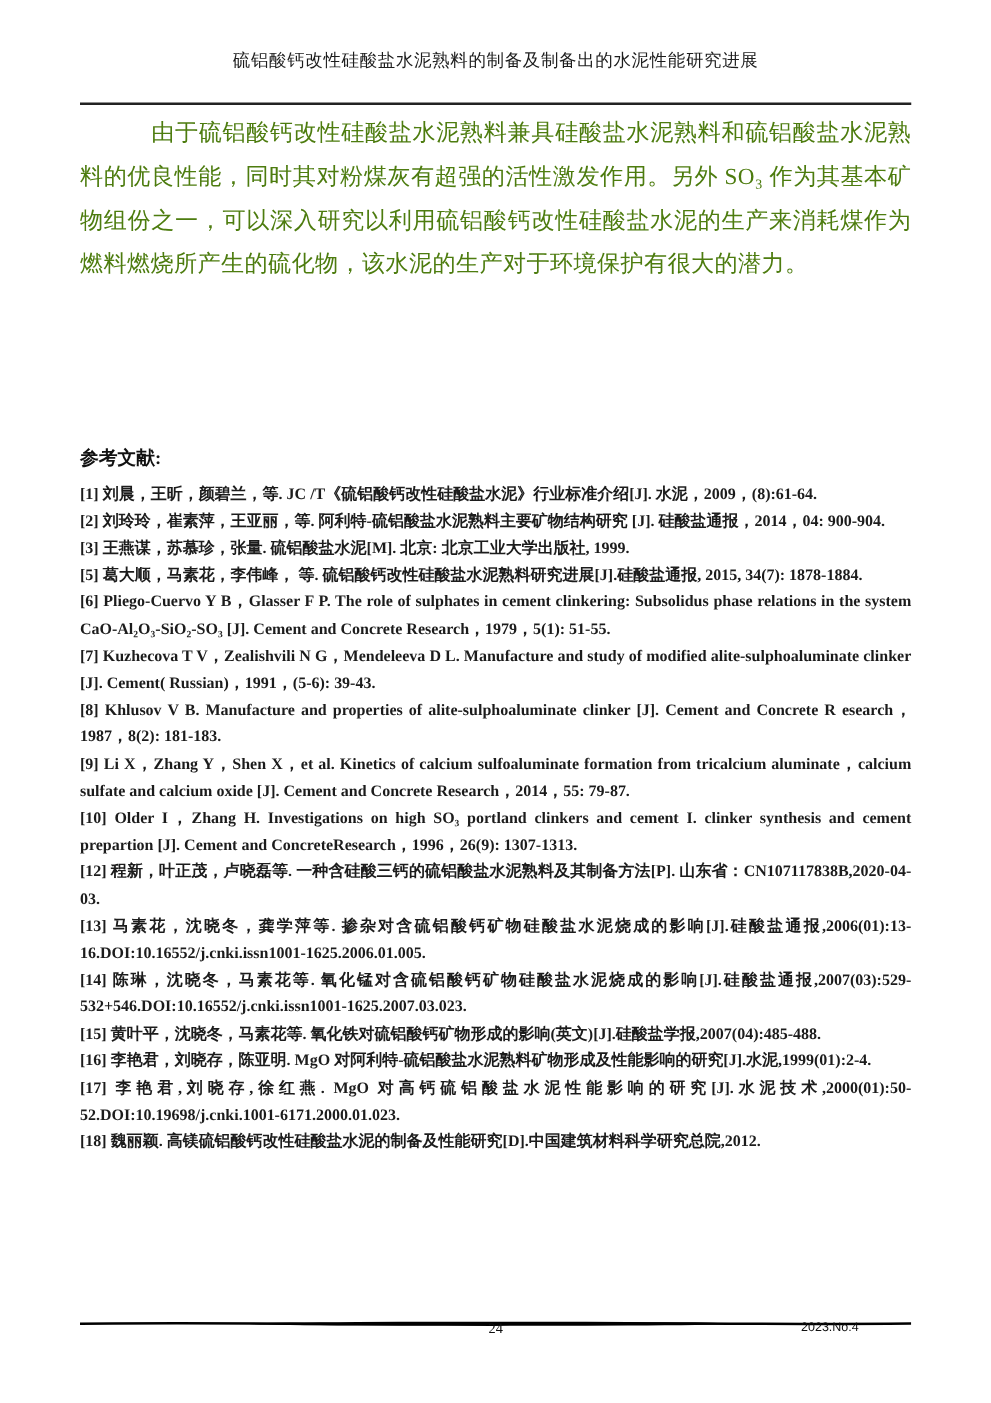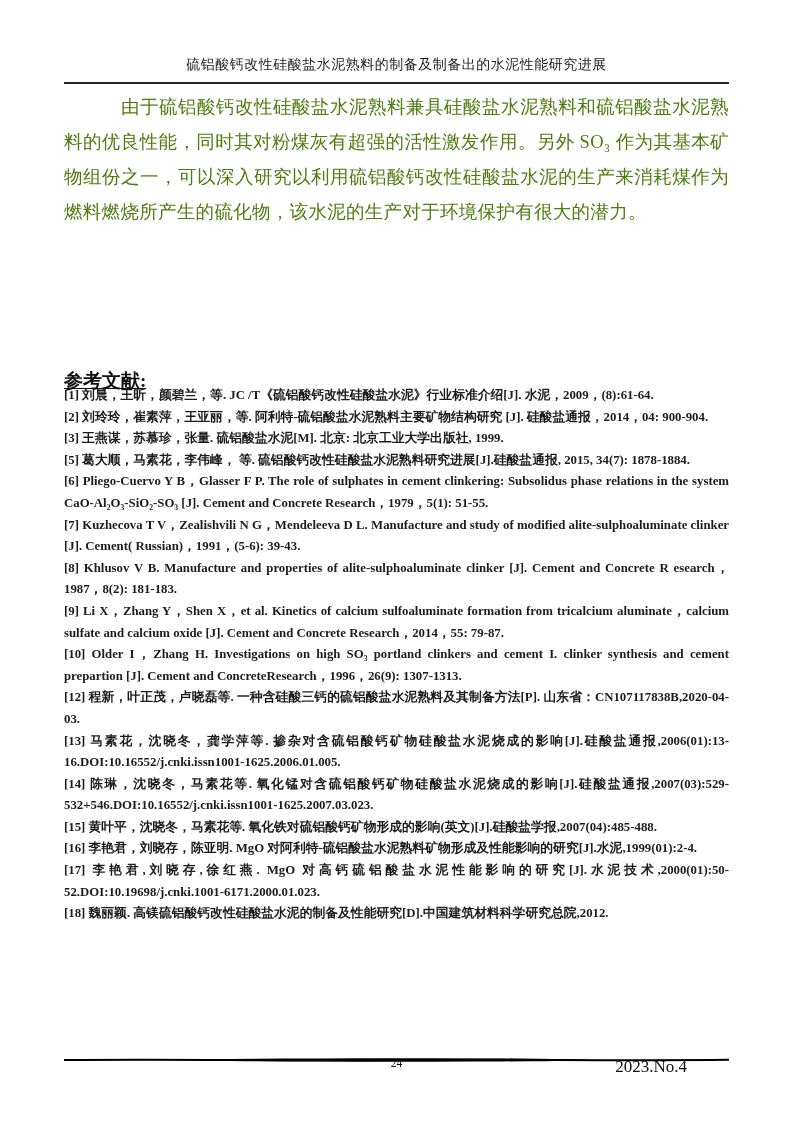--- a/index.html
+++ b/index.html
@@ -11,21 +11,21 @@
     position: relative;
     width: 793px;
     height: 1122px;
     background: #ffffff;
     overflow: hidden;
     font-family: "Liberation Serif", "DejaVu Serif", serif;
     color: #1c1c1c;
   }
   .running-header {
     position: absolute;
-    top: 56px;
+    top: 40px;
     left: 64px;
     width: 665px;
     text-align: center;
     font-size: 14px;
     letter-spacing: 0.5px;
     color: #1c1c1c;
   }
   .header-rule {
     position: absolute;
     top: 82px;
@@ -41,26 +41,25 @@
     width: 665px;
     font-size: 18.5px;
     line-height: 35px;
     text-align: justify;
     text-indent: 57px;
     letter-spacing: 0.3px;
     color: #4d7c0f;
   }
   .refs-heading {
     position: absolute;
-    top: 368px;
+    top: 357px;
     left: 64px;
-    font-size: 19px;
+    font-size: 15px;
     font-weight: bold;
     color: #111111;
-    text-decoration: underline;
   }
   .refs-list {
     position: absolute;
     top: 385px;
     left: 64px;
     width: 665px;
     font-size: 12.8px;
     line-height: 21.6px;
     text-align: justify;
     color: #1c1c1c;
@@ -84,22 +83,22 @@
     width: 665px;
     text-align: center;
     font-size: 11.5px;
     font-family: Liberation Serif, serif;
     color: #111111;
   }
   .footer-issue {
     position: absolute;
     top: 1057px;
     right: 106px;
-    font-size: 17px;
-    font-family: Liberation Serif, serif;
+    font-size: 10px;
+    font-family: Liberation Sans, sans-serif;
     color: #111111;
   }
 </style>
 </head>
 <body>
 
 <div class="page">
 
   <div class="running-header">硫铝酸钙改性硅酸盐水泥熟料的制备及制备出的水泥性能研究进展</div>
 

